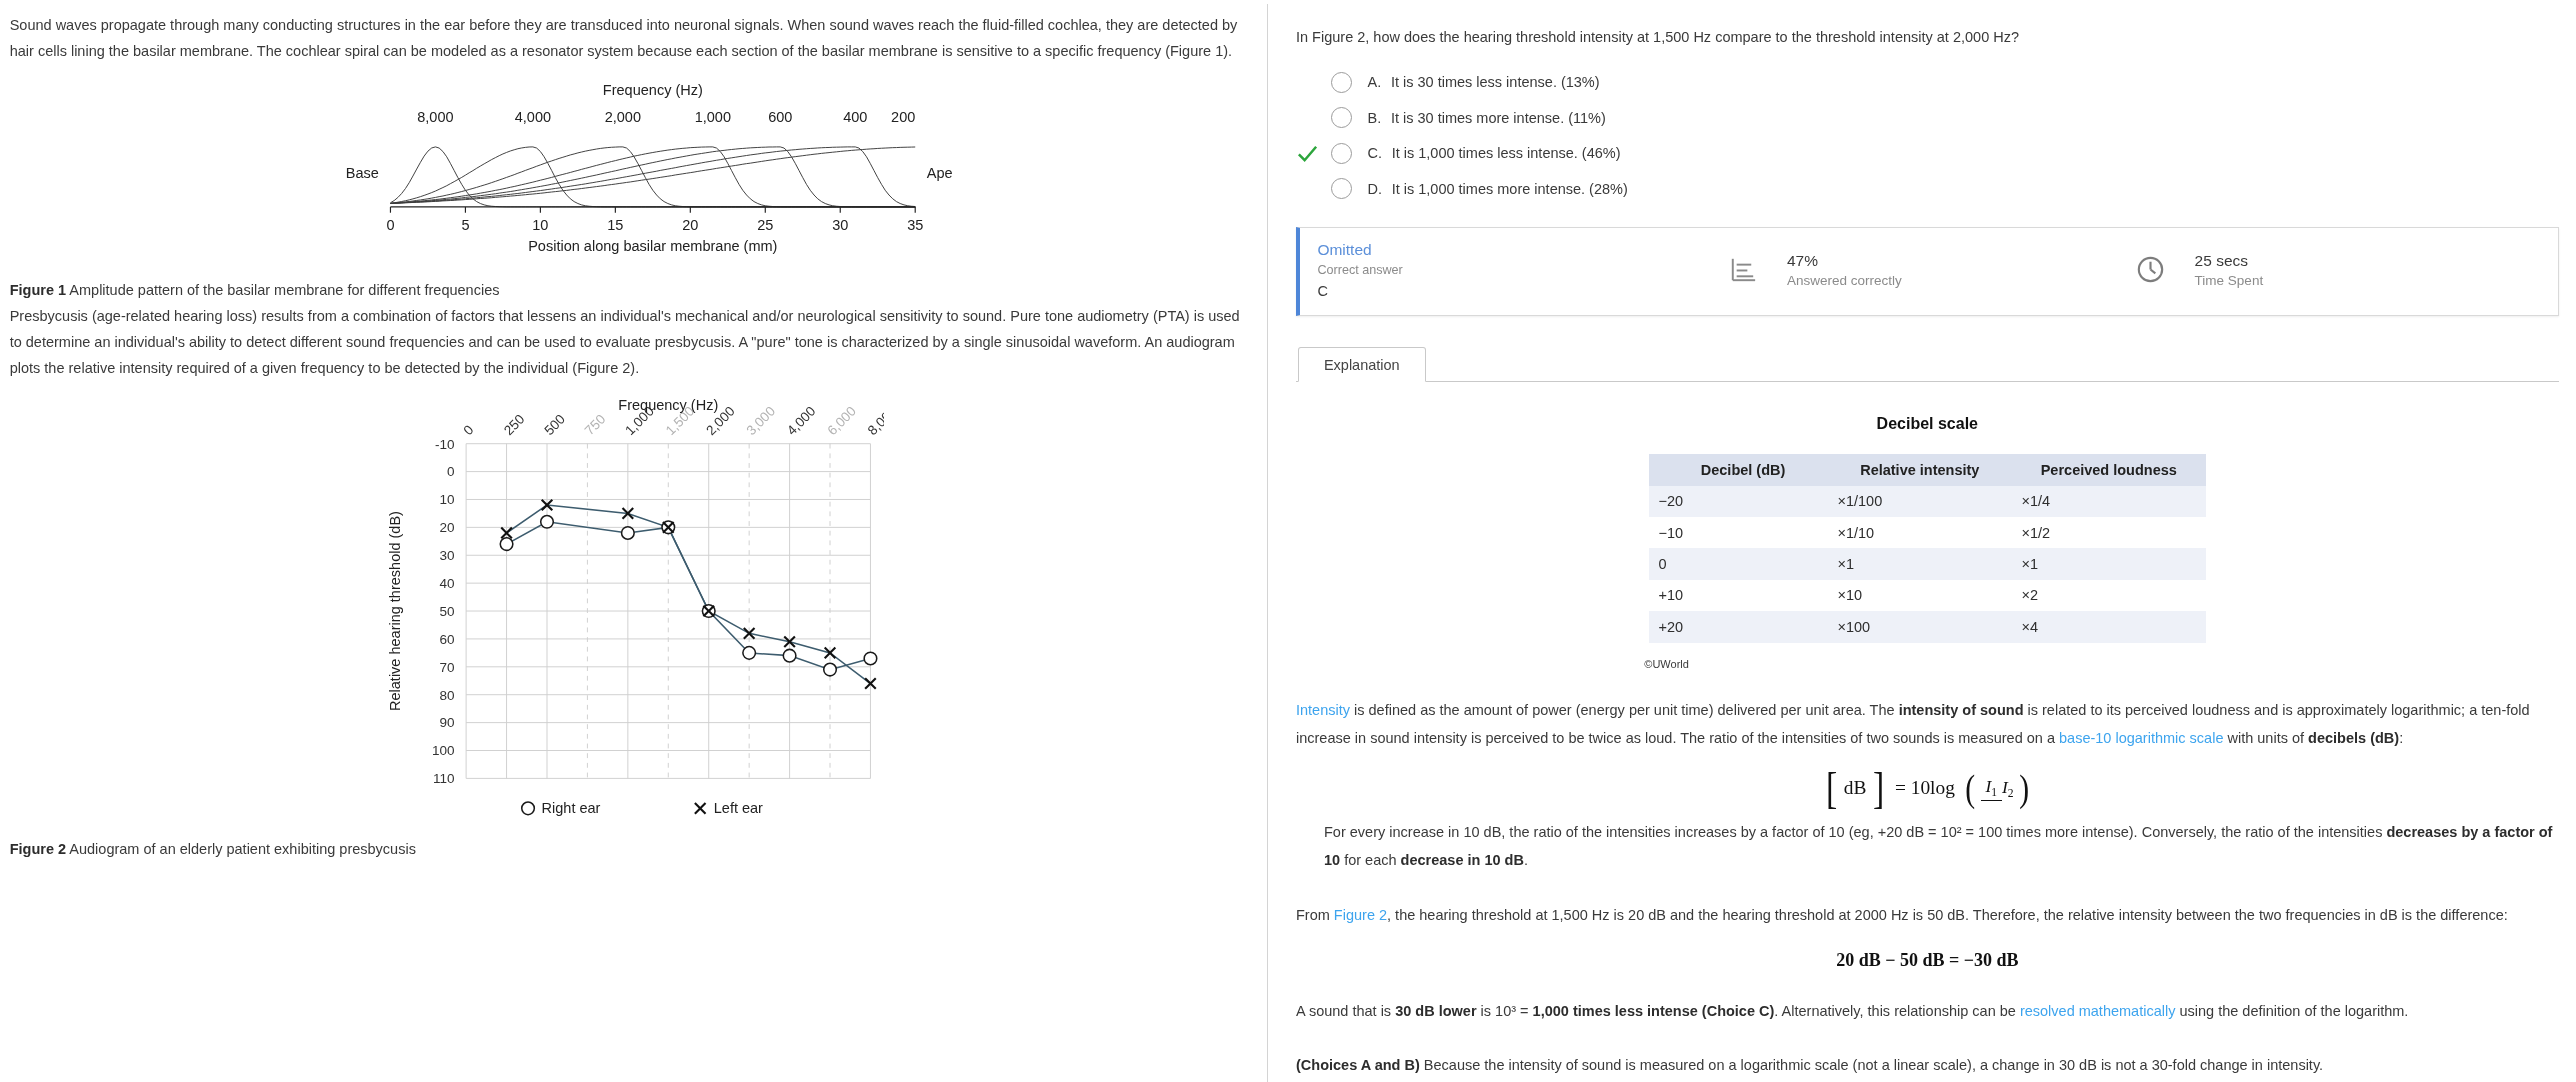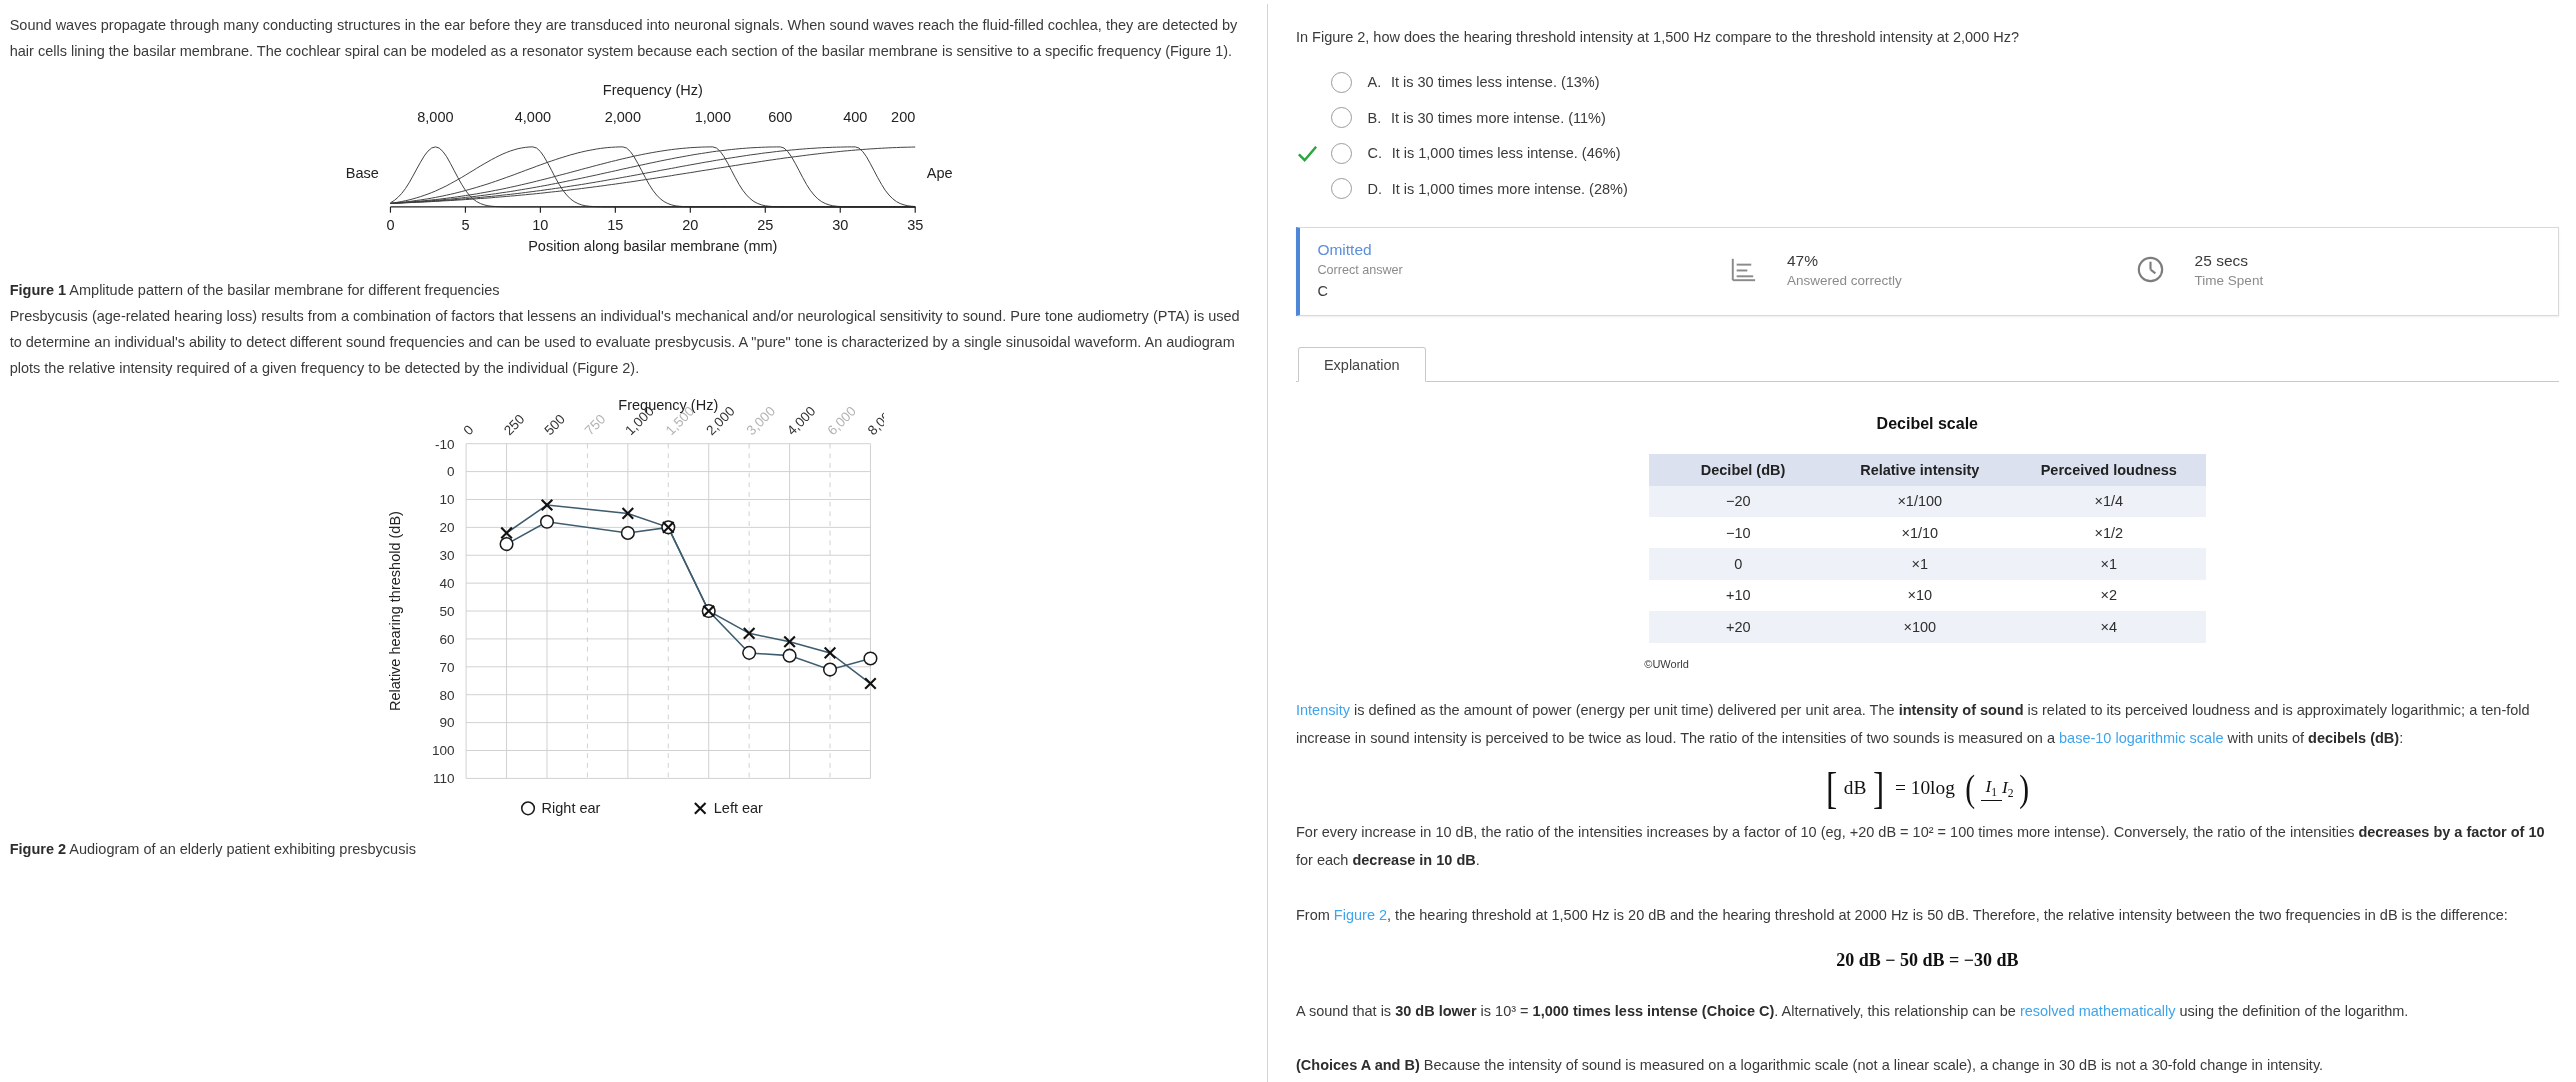--- a/index.html
+++ b/index.html
@@ -72,27 +72,27 @@
   .table-block { width:566px; margin:0 auto; }
   .tbl-title { text-align:center; font-weight:bold; font-size:16px; color:#111; margin-bottom:21px; }
   #decibel-table { border-collapse:collapse; margin:0 auto; }
   #decibel-table th {
     background:#dbe1ee; font-weight:bold; color:#222; font-size:14.5px;
     padding:7.7px 13.5px; text-align:center;
   }
   #decibel-table th:nth-child(1){ width:179px;padding-left:23px; }
   #decibel-table th:nth-child(2){ width:184px; }
   #decibel-table th:nth-child(3){ width:194px; }
-  #decibel-table td { padding:7.7px 9.7px; text-align:center; font-size:14.5px; color:#2e2e2e; }
+  #decibel-table td { padding:7.7px 9.7px; text-align:left; font-size:14.5px; color:#2e2e2e; }
   #decibel-table tr.stripe { background:#eef1f8; }
   .copyright { margin-top:15.5px; font-size:11px; color:#3a3a3a; }
 
   
   .xpara { margin:26px 0 0; line-height:1.95; color:#3a3a3a; }
-  .xpara.tight { margin-top:9.7px; }
+  .xpara.tight { margin-top:9.7px;margin-left:28px; }
 
   
   .formula { text-align:center; margin:15.5px 0 3.9px; }
   .fwrap {
     display:inline-flex; align-items:center; gap:4.8px;
     font-family:"Liberation Serif", serif; font-size:19.4px; color:#111;
   }
   .brk { font-size:45px; font-weight:300; line-height:0.9; transform:scaleX(.75); }
   .par { font-size:37px; font-weight:300; line-height:0.9; transform:scaleX(.8); }
   .f-eq { margin:0 3.9px; }

